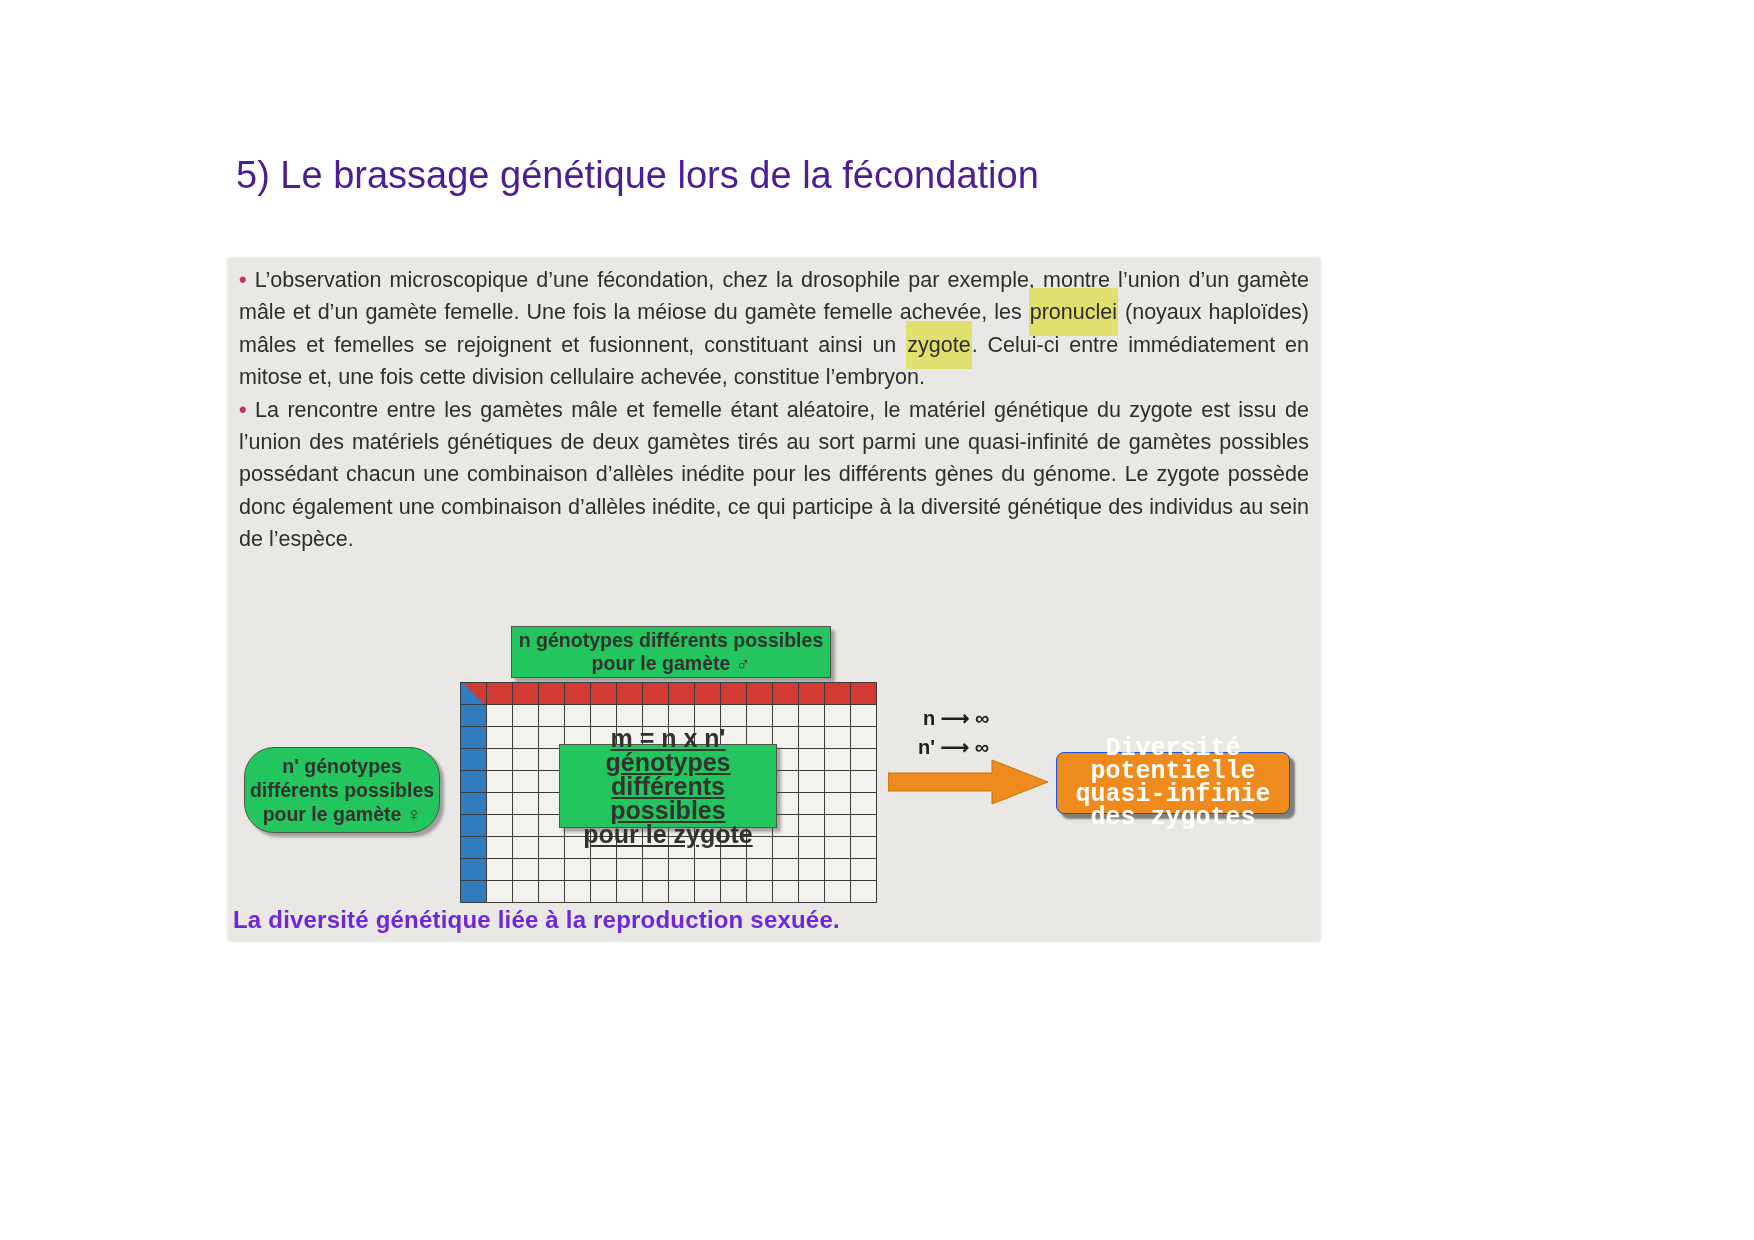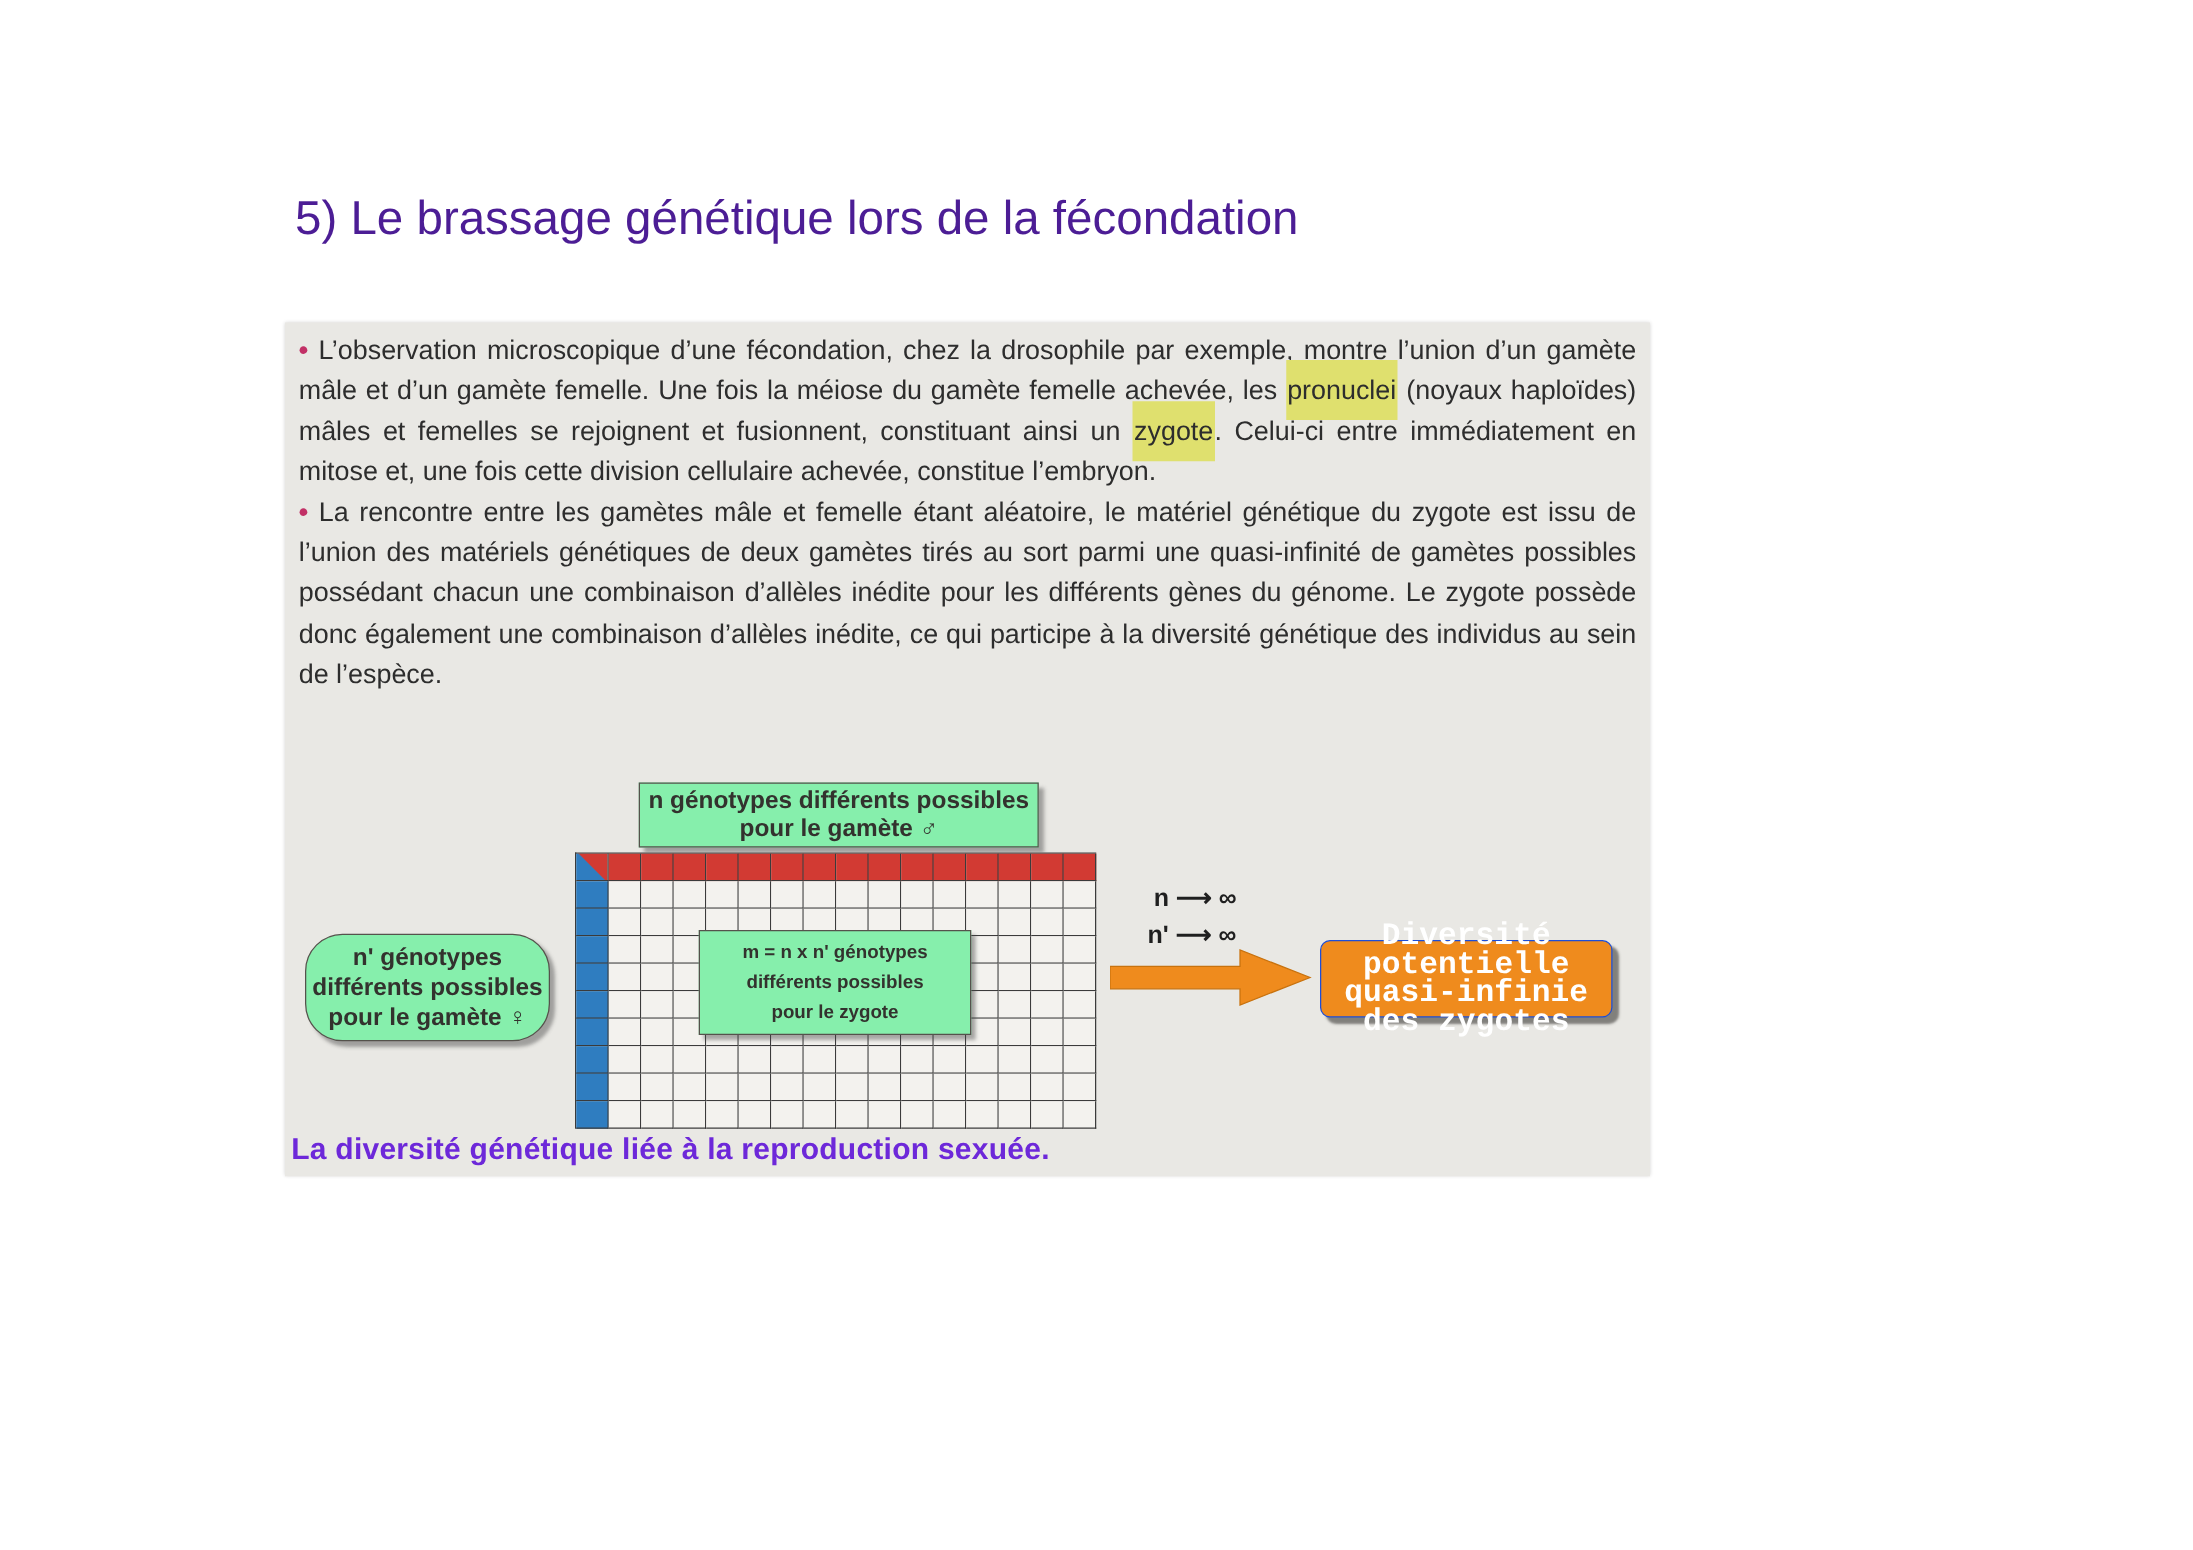--- a/index.html
+++ b/index.html
@@ -27,30 +27,30 @@
     position: absolute; left: 11px; top: 6px; width: 1070px;
     font-size: 21.5px; line-height: 32.4px;
     color: #2d2d2d; text-align: justify;
   }
   .para { margin: 0; }
   .bullet { color: var(--bullet, #c23066); font-weight: bold; }
   .hl { background: var(--highlight, #dfe06e); padding: 12px 1px; }
 
   .label-box {
     position: absolute;
-    background: #86efac;
+    background: #22c55e;
     border: 1px solid #55524c;
     box-shadow: 4px 4px 3px rgba(70,70,70,0.45);
     text-align: center; font-weight: bold; color: #33322e;
     display: flex; align-items: center; justify-content: center;
   }
   .multiline { white-space: pre-line; }
   .male-box   { left: 283px; top: 368px; width: 320px; height: 52px; font-size: 19.5px; line-height: 23px; }
   .female-box { left: 16px;  top: 489px; width: 196px; height: 86px; font-size: 19.5px; line-height: 24px; border-radius: 30px; }
-  .zygote-box { left: 331px; top: 486px; width: 218px; height: 84px; font-size: 15px; line-height: 24px; }
+  .zygote-box { left: 331px; top: 486px; width: 218px; height: 84px; font-size: 25px; line-height: 24px; text-decoration: underline; }
 
   .grid {
     position: absolute; left: 232px; top: 424px;
     width: 417px; height: 221px;
     display: grid;
     border-left: 1px solid #3b3b3b; border-top: 1px solid #3b3b3b;
     background: #f3f2ee;
   }
   .cell { border-right: 1px solid #3b3b3b; border-bottom: 1px solid #3b3b3b; background: #f3f2ee; }
   .cell.male-row   { background: var(--male-color, #d23a33); }

